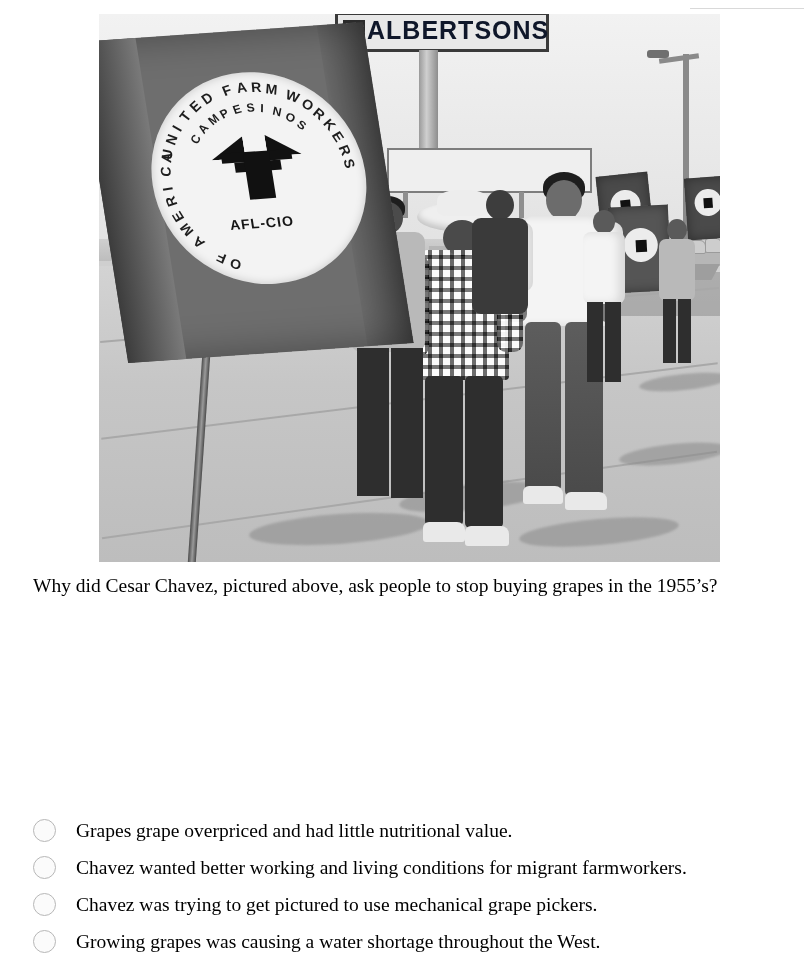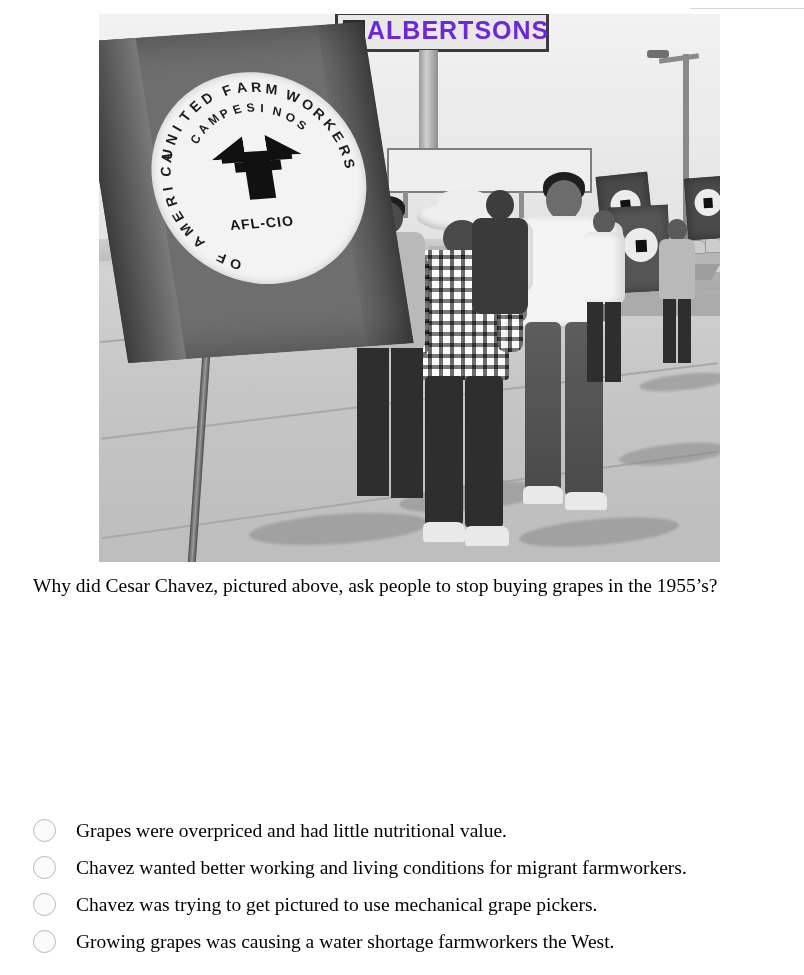--- a/index.html
+++ b/index.html
@@ -110,21 +110,21 @@
     border: 3px solid #3a3a3a;
     box-sizing: border-box;
   }
   .sign-text {
     position: absolute;
     left: 268px; top: 2px;
     font-family: "Liberation Sans", sans-serif;
     font-weight: bold;
     font-size: 25px;
     letter-spacing: 1px;
-    color: #6d28d9;
+    color: #0f172a;
     white-space: nowrap;
   }
   .sign-cart {
     position: absolute;
     left: 244px; top: 6px;
     width: 22px; height: 18px;
     border: 3px solid #2b2b2b;
     box-sizing: border-box;
   }
   .sign-pole {
@@ -531,29 +531,29 @@
       </div>
 
     </div>
   </div>
 
   <div class="question">Why did Cesar Chavez, pictured above, ask people to stop buying grapes in the 1955’s?</div>
 
   <div class="choices">
     <div class="choice">
       <span class="radio"></span>
-      <span class="choice-label">Grapes were overpriced and had little nutritional value.</span>
+      <span class="choice-label">Grapes grape overpriced and had little nutritional value.</span>
     </div>
     <div class="choice">
       <span class="radio"></span>
       <span class="choice-label">Chavez wanted better working and living conditions for migrant farmworkers.</span>
     </div>
     <div class="choice">
       <span class="radio"></span>
       <span class="choice-label">Chavez was trying to get pictured to use mechanical grape pickers.</span>
     </div>
     <div class="choice">
       <span class="radio"></span>
-      <span class="choice-label">Growing grapes was causing a water shortage farmworkers the West.</span>
+      <span class="choice-label">Growing grapes was causing a water shortage throughout the West.</span>
     </div>
   </div>
 
 </div>
 
 </body></html>

